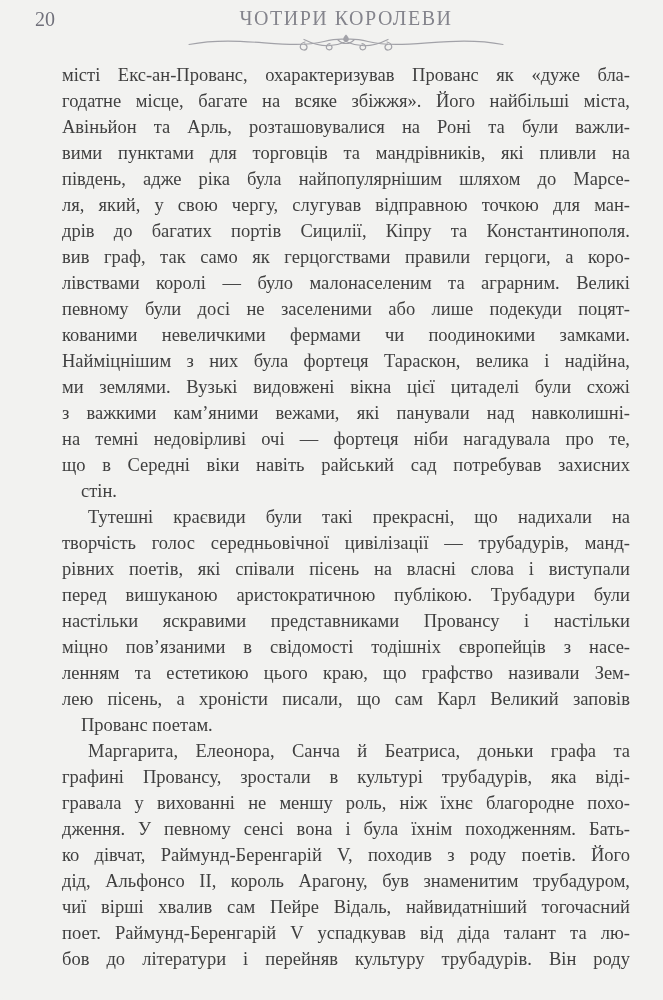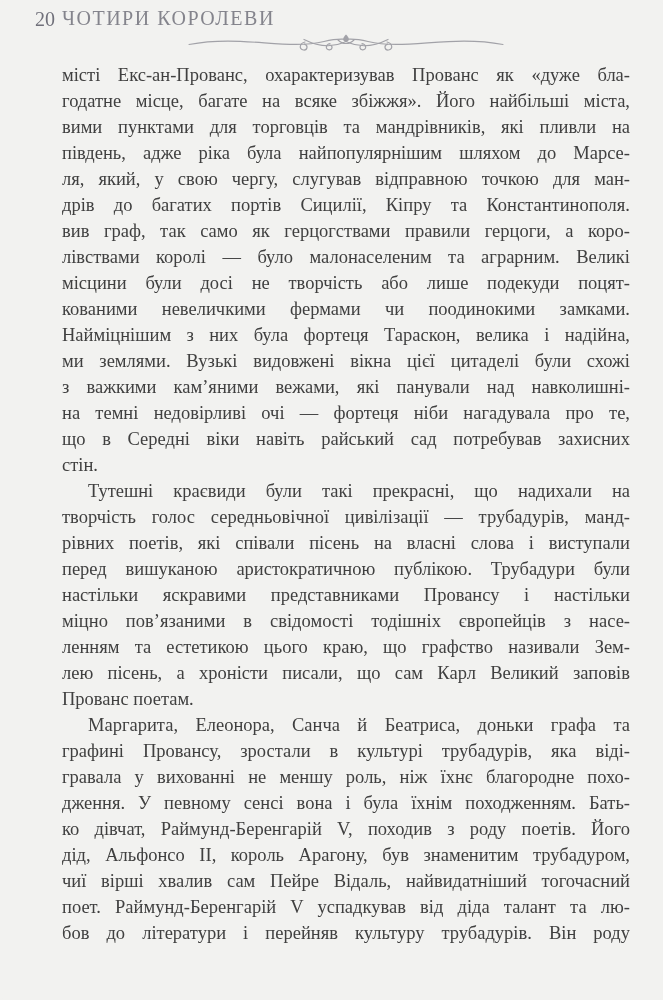--- a/index.html
+++ b/index.html
@@ -23,21 +23,21 @@
     top: 8px;
     font-size: 20px;
     line-height: 22px;
     color: #70707a;
   }
   .header-center {
     position: absolute;
     left: 62px;
     top: 7px;
     width: 568px;
-    text-align: left;
+    text-align: center;
   }
   .running-title {
     font-size: 20px;
     line-height: 22px;
     letter-spacing: 1.5px;
     color: #84848c;
     white-space: nowrap;
   }
   .flourish {
     display: block;
@@ -54,21 +54,21 @@
     color: #404040;
   }
   .paragraph { margin: 0; }
   .line {
     text-align: justify;
     text-align-last: justify;
     height: 26px;
     overflow: hidden;
     white-space: nowrap;
   }
-  .line.flush { text-align-last: left; }
+  .line.flush { text-align-last: left; margin-left: 19px; }
   .line.indent { text-indent: 26px; }
 </style>
 </head>
 <body>
 
 <div class="page">
 
   <span class="page-number">20</span>
 
   <div class="header-center">
@@ -93,27 +93,28 @@
         <path d="M152 9 c 2.5 2.5, 5 3.5, 8 3.5 M168 9 c -2.5 2.5, -5 3.5, -8 3.5"></path>
       </g>
       <path d="M160 3.5 c -3 3, -4.5 6, 0 8 c 4.5 -2, 3 -5, 0 -8 z" fill="#a2a2a8" stroke="none"></path>
     </svg>
   </div>
 
   <main class="body-text">
       <div class="paragraph">
         <div class="line">місті Екс-ан-Прованс, охарактеризував Прованс як «дуже бла-</div>
         <div class="line">годатне місце, багате на всяке збіжжя». Його найбільші міста,</div>
+        <div class="line">Авіньйон та Арль, розташовувалися на Роні та були важли-</div>
         <div class="line">вими пунктами для торговців та мандрівників, які пливли на</div>
         <div class="line">південь, адже ріка була найпопулярнішим шляхом до Марсе-</div>
         <div class="line">ля, який, у свою чергу, слугував відправною точкою для ман-</div>
         <div class="line">дрів до багатих портів Сицилії, Кіпру та Константинополя.</div>
         <div class="line">вив граф, так само як герцогствами правили герцоги, а коро-</div>
         <div class="line">лівствами королі — було малонаселеним та аграрним. Великі</div>
-        <div class="line">місцини були досі не творчість або лише подекуди поцят-</div>
+        <div class="line">певному були досі не заселеними або лише подекуди поцят-</div>
         <div class="line">кованими невеличкими фермами чи поодинокими замками.</div>
         <div class="line">Найміцнішим з них була фортеця Тараскон, велика і надійна,</div>
         <div class="line">ми землями. Вузькі видовжені вікна цієї цитаделі були схожі</div>
         <div class="line">з важкими кам’яними вежами, які панували над навколишні-</div>
         <div class="line">на темні недовірливі очі — фортеця ніби нагадувала про те,</div>
         <div class="line">що в Середні віки навіть райський сад потребував захисних</div>
         <div class="line flush">стін.</div>
       </div>
       <div class="paragraph">
         <div class="line indent">Тутешні краєвиди були такі прекрасні, що надихали на</div>

